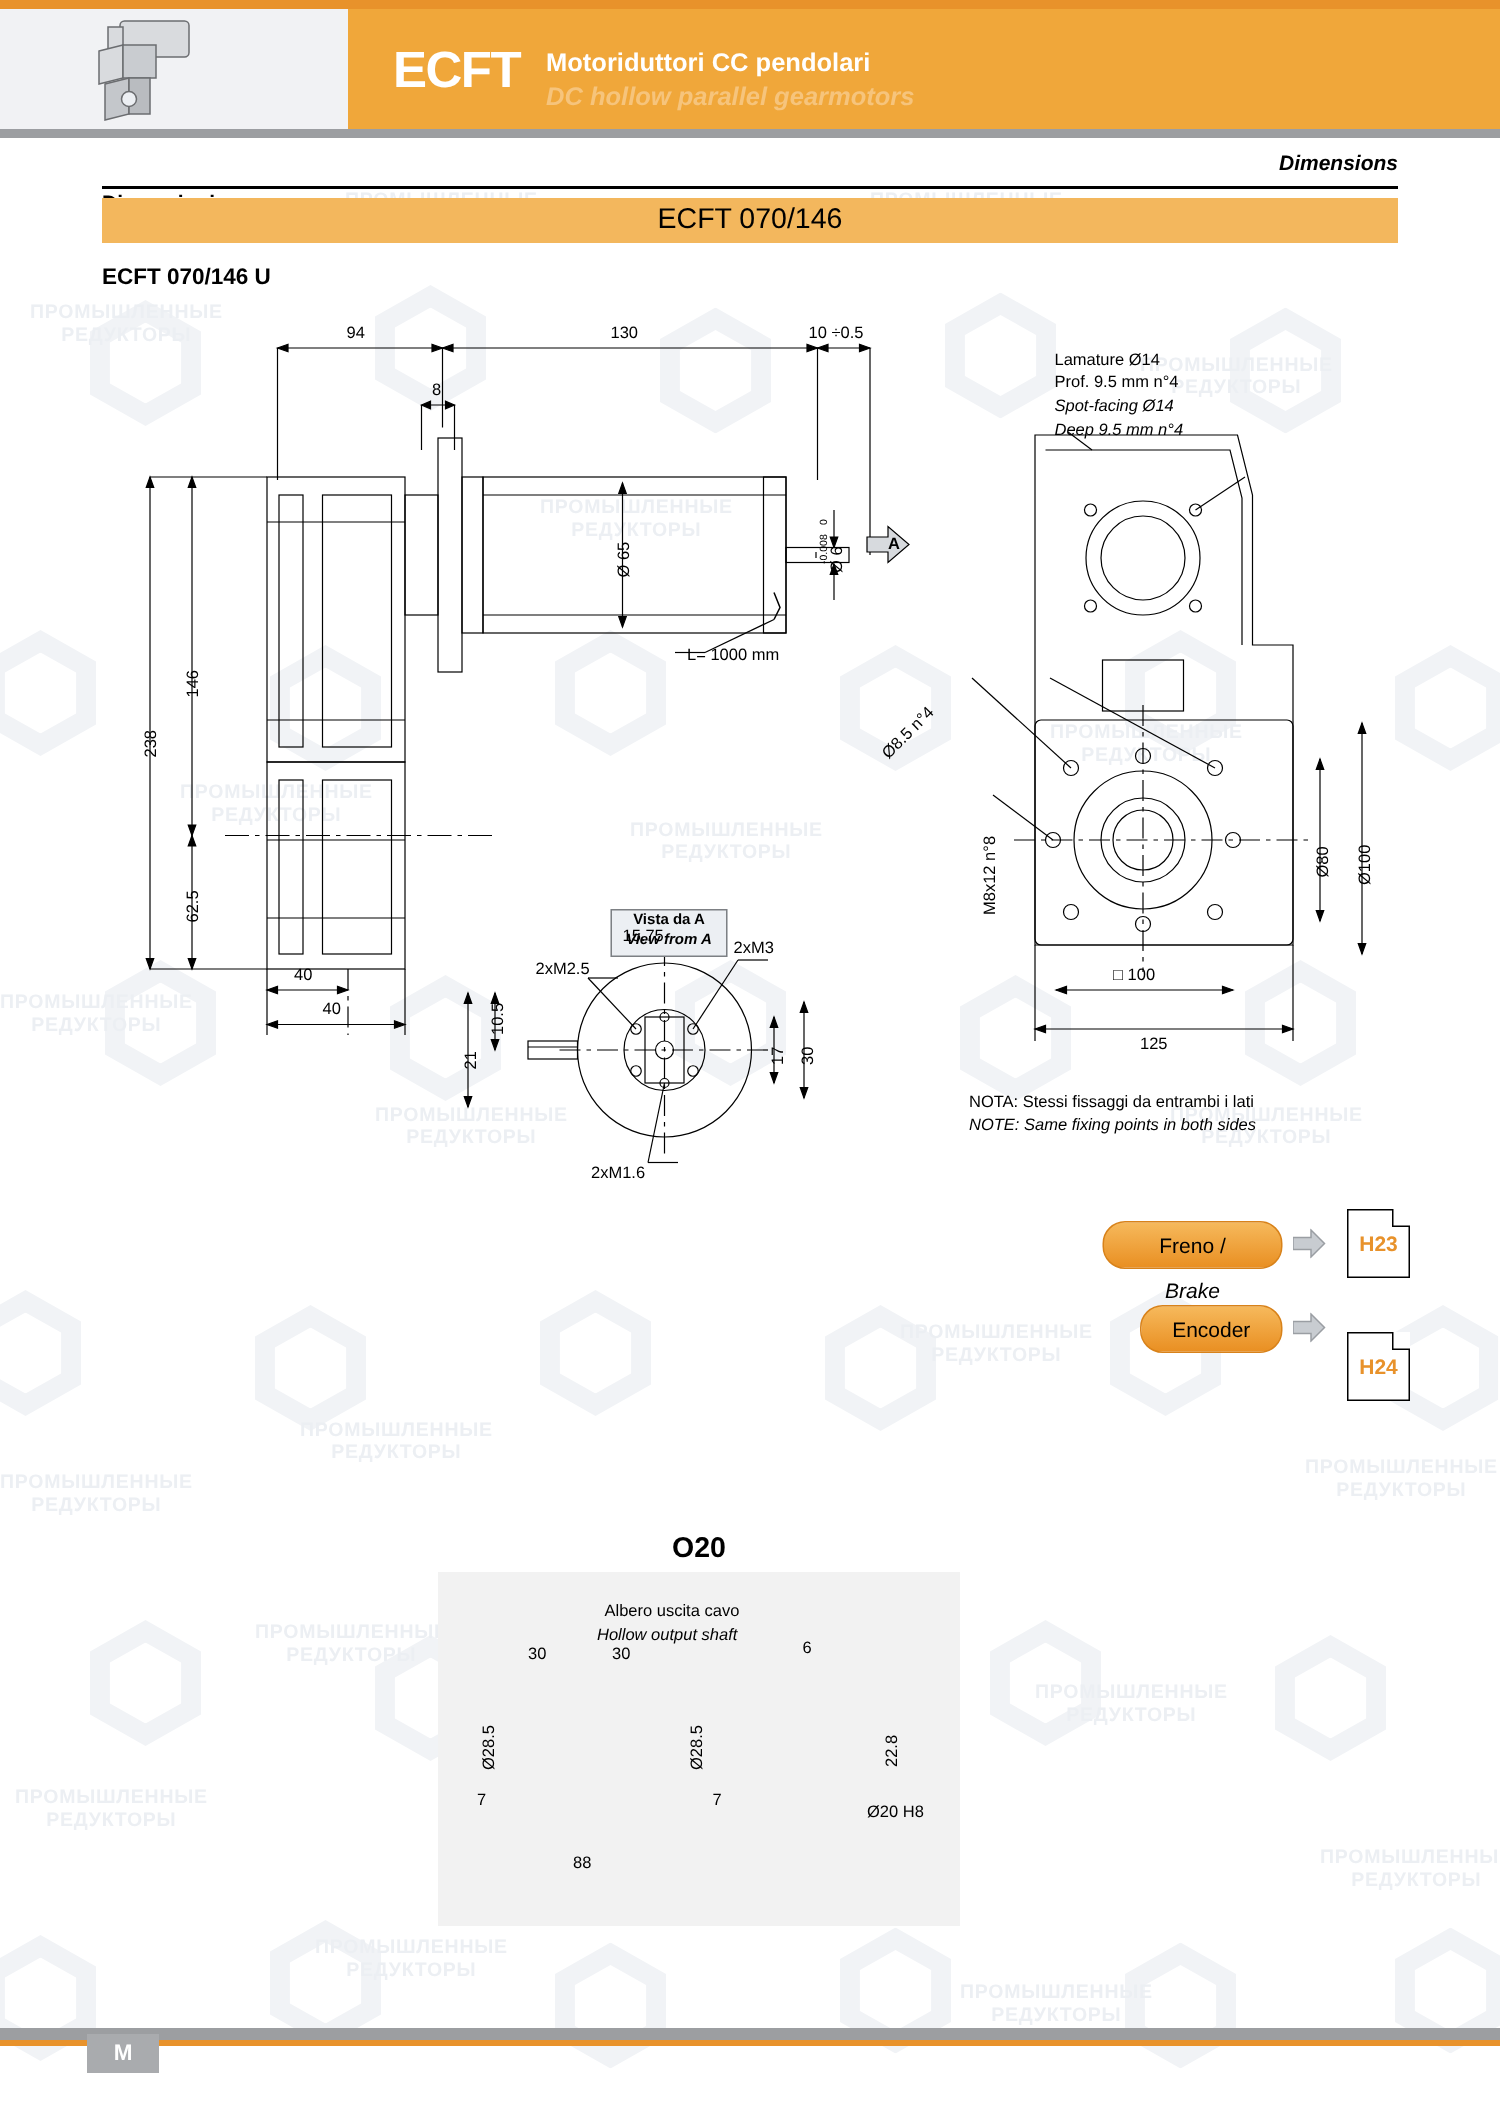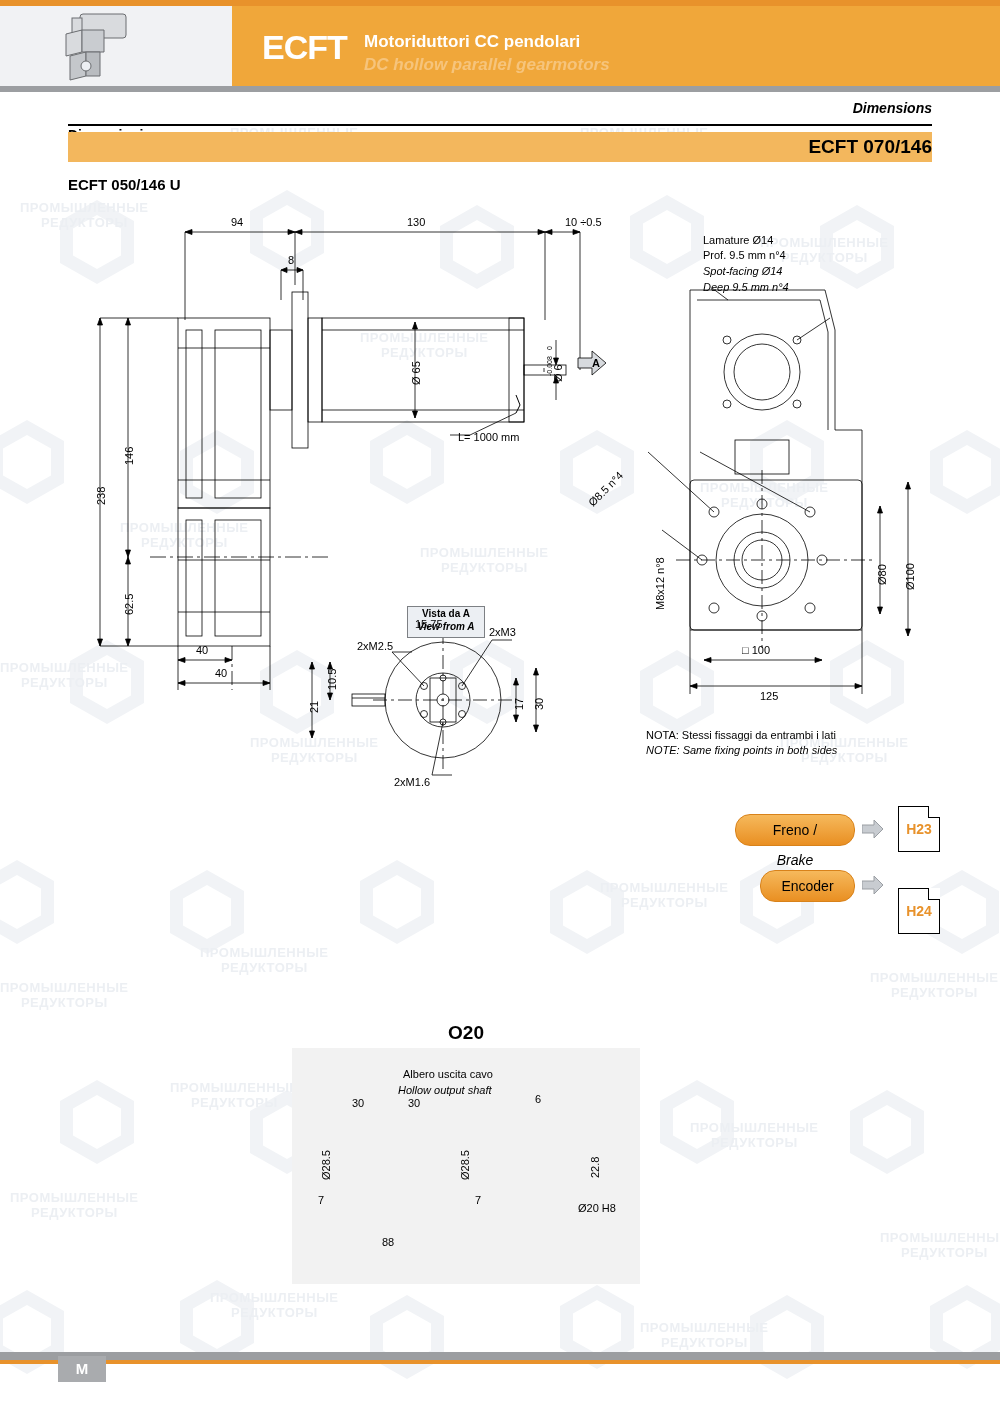--- a/index.html
+++ b/index.html
@@ -42,21 +42,21 @@
   
   .dimrow{position:absolute;left:68px;top:100px;width:864px;z-index:2;}
   .dim-it{position:absolute;left:0;top:0;font-size:14px;font-weight:bold;margin-top:27px;}
   .dim-en{position:absolute;right:0;top:0;font-size:14px;font-weight:bold;font-style:italic;margin-left:25px;}
   .rule{position:absolute;left:68px;top:124px;width:864px;height:2px;background:#000;z-index:2;}
   
   .modelband{
     position:absolute;left:68px;top:132px;width:864px;height:30px;background:#f3b75d;z-index:2;
   }
   .modelband span{
-    display:block;width:100%;text-align:right;line-height:30px;font-size:19px;font-weight:bold;
+    display:block;width:100%;text-align:center;line-height:30px;font-size:19px;font-weight:normal;
   }
   .subtitle{position:absolute;left:68px;top:176px;font-size:15px;font-weight:bold;z-index:2;}
   
   .t{position:absolute;font-size:11px;z-index:3;white-space:nowrap;}
   .ti{font-style:italic;}
   .tb{font-weight:bold;}
   .rot90{transform:rotate(-90deg);transform-origin:left top;}
   .rot-45{transform:rotate(-45deg);transform-origin:left top;}
   svg{position:absolute;left:0;top:0;z-index:1;}
   
@@ -205,21 +205,21 @@
 </div>
 
 <div class="dimrow">
   <div class="dim-it">Dimensioni</div>
   <div class="dim-en">Dimensions</div>
 </div>
 <div class="rule"></div>
 <div class="modelband">
   <span>ECFT 070/146</span>
 </div>
-<div class="subtitle">ECFT 050/146 U</div>
+<div class="subtitle">ECFT 070/146 U</div>
 
 <svg width="1000" height="1414">
   <g stroke="#000" fill="none" stroke-width="0.8">
 
     <line x1="185" y1="232" x2="295" y2="232"></line>
     <path d="M185 232 l7 -2.5 v5 z" fill="#000"></path>
     <path d="M295 232 l-7 -2.5 v5 z" fill="#000"></path>
     <line x1="185" y1="232" x2="185" y2="320" stroke-dasharray="0"></line>
     <line x1="295" y1="232" x2="295" y2="285"></line>
 
@@ -439,21 +439,21 @@
     <path d="M592 1128 l-2.5 7 h5 z" fill="#000"></path>
     <path d="M592 1188 l-2.5 -7 h5 z" fill="#000"></path>
 
     <line x1="546" y1="1176" x2="578" y2="1206"></line>
     <line x1="578" y1="1206" x2="612" y2="1206"></line>
   </g>
 </svg>
 
 <div class="t" style="left:231px;top:216px">94</div>
 <div class="t" style="left:407px;top:216px">130</div>
-<div class="t" style="left:565px;top:216px">10 ÷0.5</div>
+<div class="t" style="left:539px;top:216px">10 ÷0.5</div>
 <div class="t" style="left:288px;top:254px">8</div>
 <div class="t rot90" style="left:410px;top:385px">Ø 65</div>
 <div class="t rot90" style="left:552px;top:382px">Ø 6</div>
 <div class="t rot90" style="left:546px;top:350px;font-size:7px">0</div>
 <div class="t rot90" style="left:546px;top:376px;font-size:7px">-0.008</div>
 <div class="t rot90" style="left:95px;top:505px">238</div>
 <div class="t rot90" style="left:123px;top:465px">146</div>
 <div class="t rot90" style="left:123px;top:615px">62.5</div>
 <div class="t" style="left:196px;top:644px">40</div>
 <div class="t" style="left:215px;top:667px">40</div>

